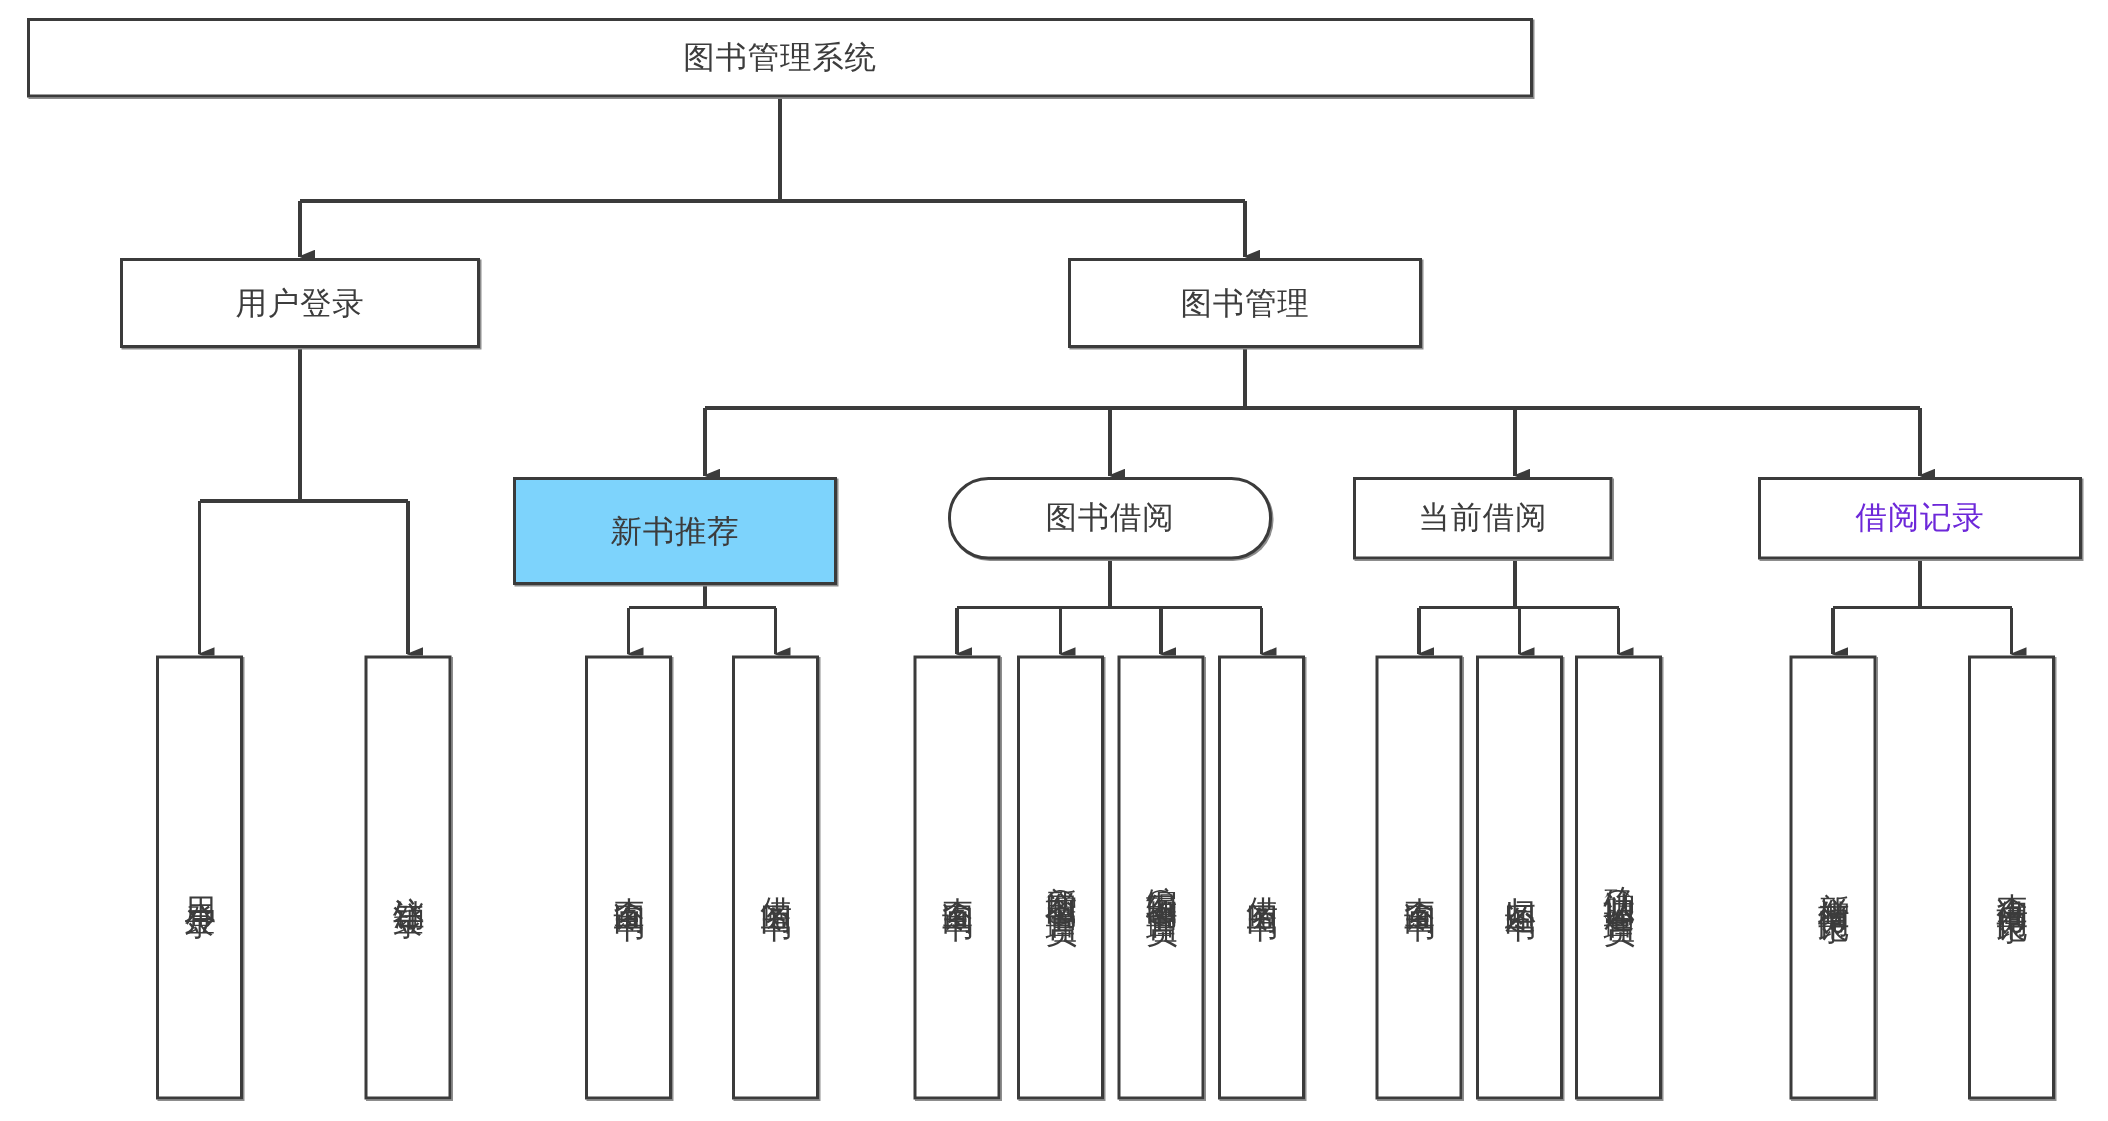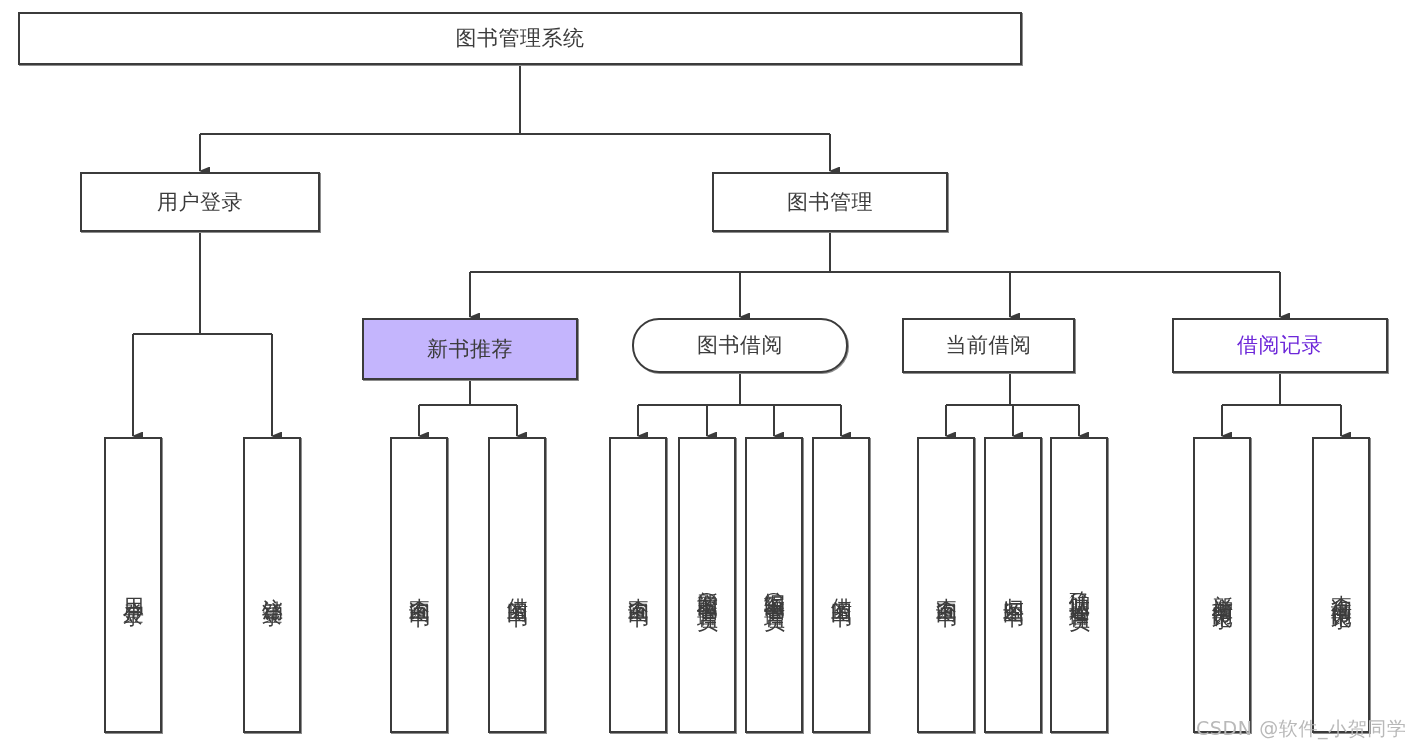--- a/index.html
+++ b/index.html
@@ -122,21 +122,21 @@
   <div id="node-layer">
       <div class="node-box" id="node-root" style="left: 18px; top: 12px; width: 1004px; height: 53px; border-color: rgb(59, 59, 59); background: rgb(255, 255, 255);">
         <div class="node-label" style="color: rgb(60, 60, 60);">图书管理系统</div>
       </div>
       <div class="node-box" id="node-login" style="left: 80px; top: 172px; width: 240px; height: 60px; border-color: rgb(59, 59, 59); background: rgb(255, 255, 255);">
         <div class="node-label" style="color: rgb(60, 60, 60);">用户登录</div>
       </div>
       <div class="node-box" id="node-bookmgmt" style="left: 712px; top: 172px; width: 236px; height: 60px; border-color: rgb(59, 59, 59); background: rgb(255, 255, 255); padding-left: 40px;">
         <div class="node-label" style="color: rgb(60, 60, 60);">图书管理</div>
       </div>
-      <div class="node-box" id="node-newbook" style="left: 362px; top: 318px; width: 216px; height: 62px; border-color: rgb(59, 59, 59); background: #c4b5fd;">
+      <div class="node-box" id="node-newbook" style="left: 342px; top: 318px; width: 216px; height: 72px; border-color: rgb(59, 59, 59); background: #7dd3fc;">
         <div class="node-label" style="color: rgb(60, 60, 60);">新书推荐</div>
       </div>
       <div class="node-box" id="node-borrow" style="left: 632px; top: 318px; width: 216px; height: 55px; border-color: rgb(59, 59, 59); background: rgb(255, 255, 255); border-radius: 27px;">
         <div class="node-label" style="color: rgb(60, 60, 60);">图书借阅</div>
       </div>
       <div class="node-box" id="node-current" style="left: 902px; top: 318px; width: 173px; height: 55px; border-color: rgb(59, 59, 59); background: rgb(255, 255, 255);">
         <div class="node-label" style="color: rgb(60, 60, 60);">当前借阅</div>
       </div>
       <div class="node-box" id="node-records" style="left: 1172px; top: 318px; width: 216px; height: 55px; border-color: rgb(59, 59, 59); background: rgb(255, 255, 255);">
         <div class="node-label" style="color: #6d28d9;">借阅记录</div>
@@ -175,14 +175,13 @@
         <div class="node-label" style="color: rgb(60, 60, 60);">确认归还（管理员）</div>
       </div>
       <div class="node-box vertical" id="node-leaf-rec-1" style="left: 1193px; top: 437px; width: 58px; height: 296px; border-color: rgb(59, 59, 59); background: rgb(255, 255, 255);">
         <div class="node-label" style="color: rgb(60, 60, 60);">新增借阅记录</div>
       </div>
       <div class="node-box vertical" id="node-leaf-rec-2" style="left: 1312px; top: 437px; width: 58px; height: 296px; border-color: rgb(59, 59, 59); background: rgb(255, 255, 255);">
         <div class="node-label" style="color: rgb(60, 60, 60);">查询借阅记录</div>
       </div>
     </div>
 
-  <div class="watermark" id="watermark" style="left: 1196px; top: 716px; color: rgb(185, 185, 185);">CSDN @软件_小贺同学</div>
 </div>
 
 </body></html>

